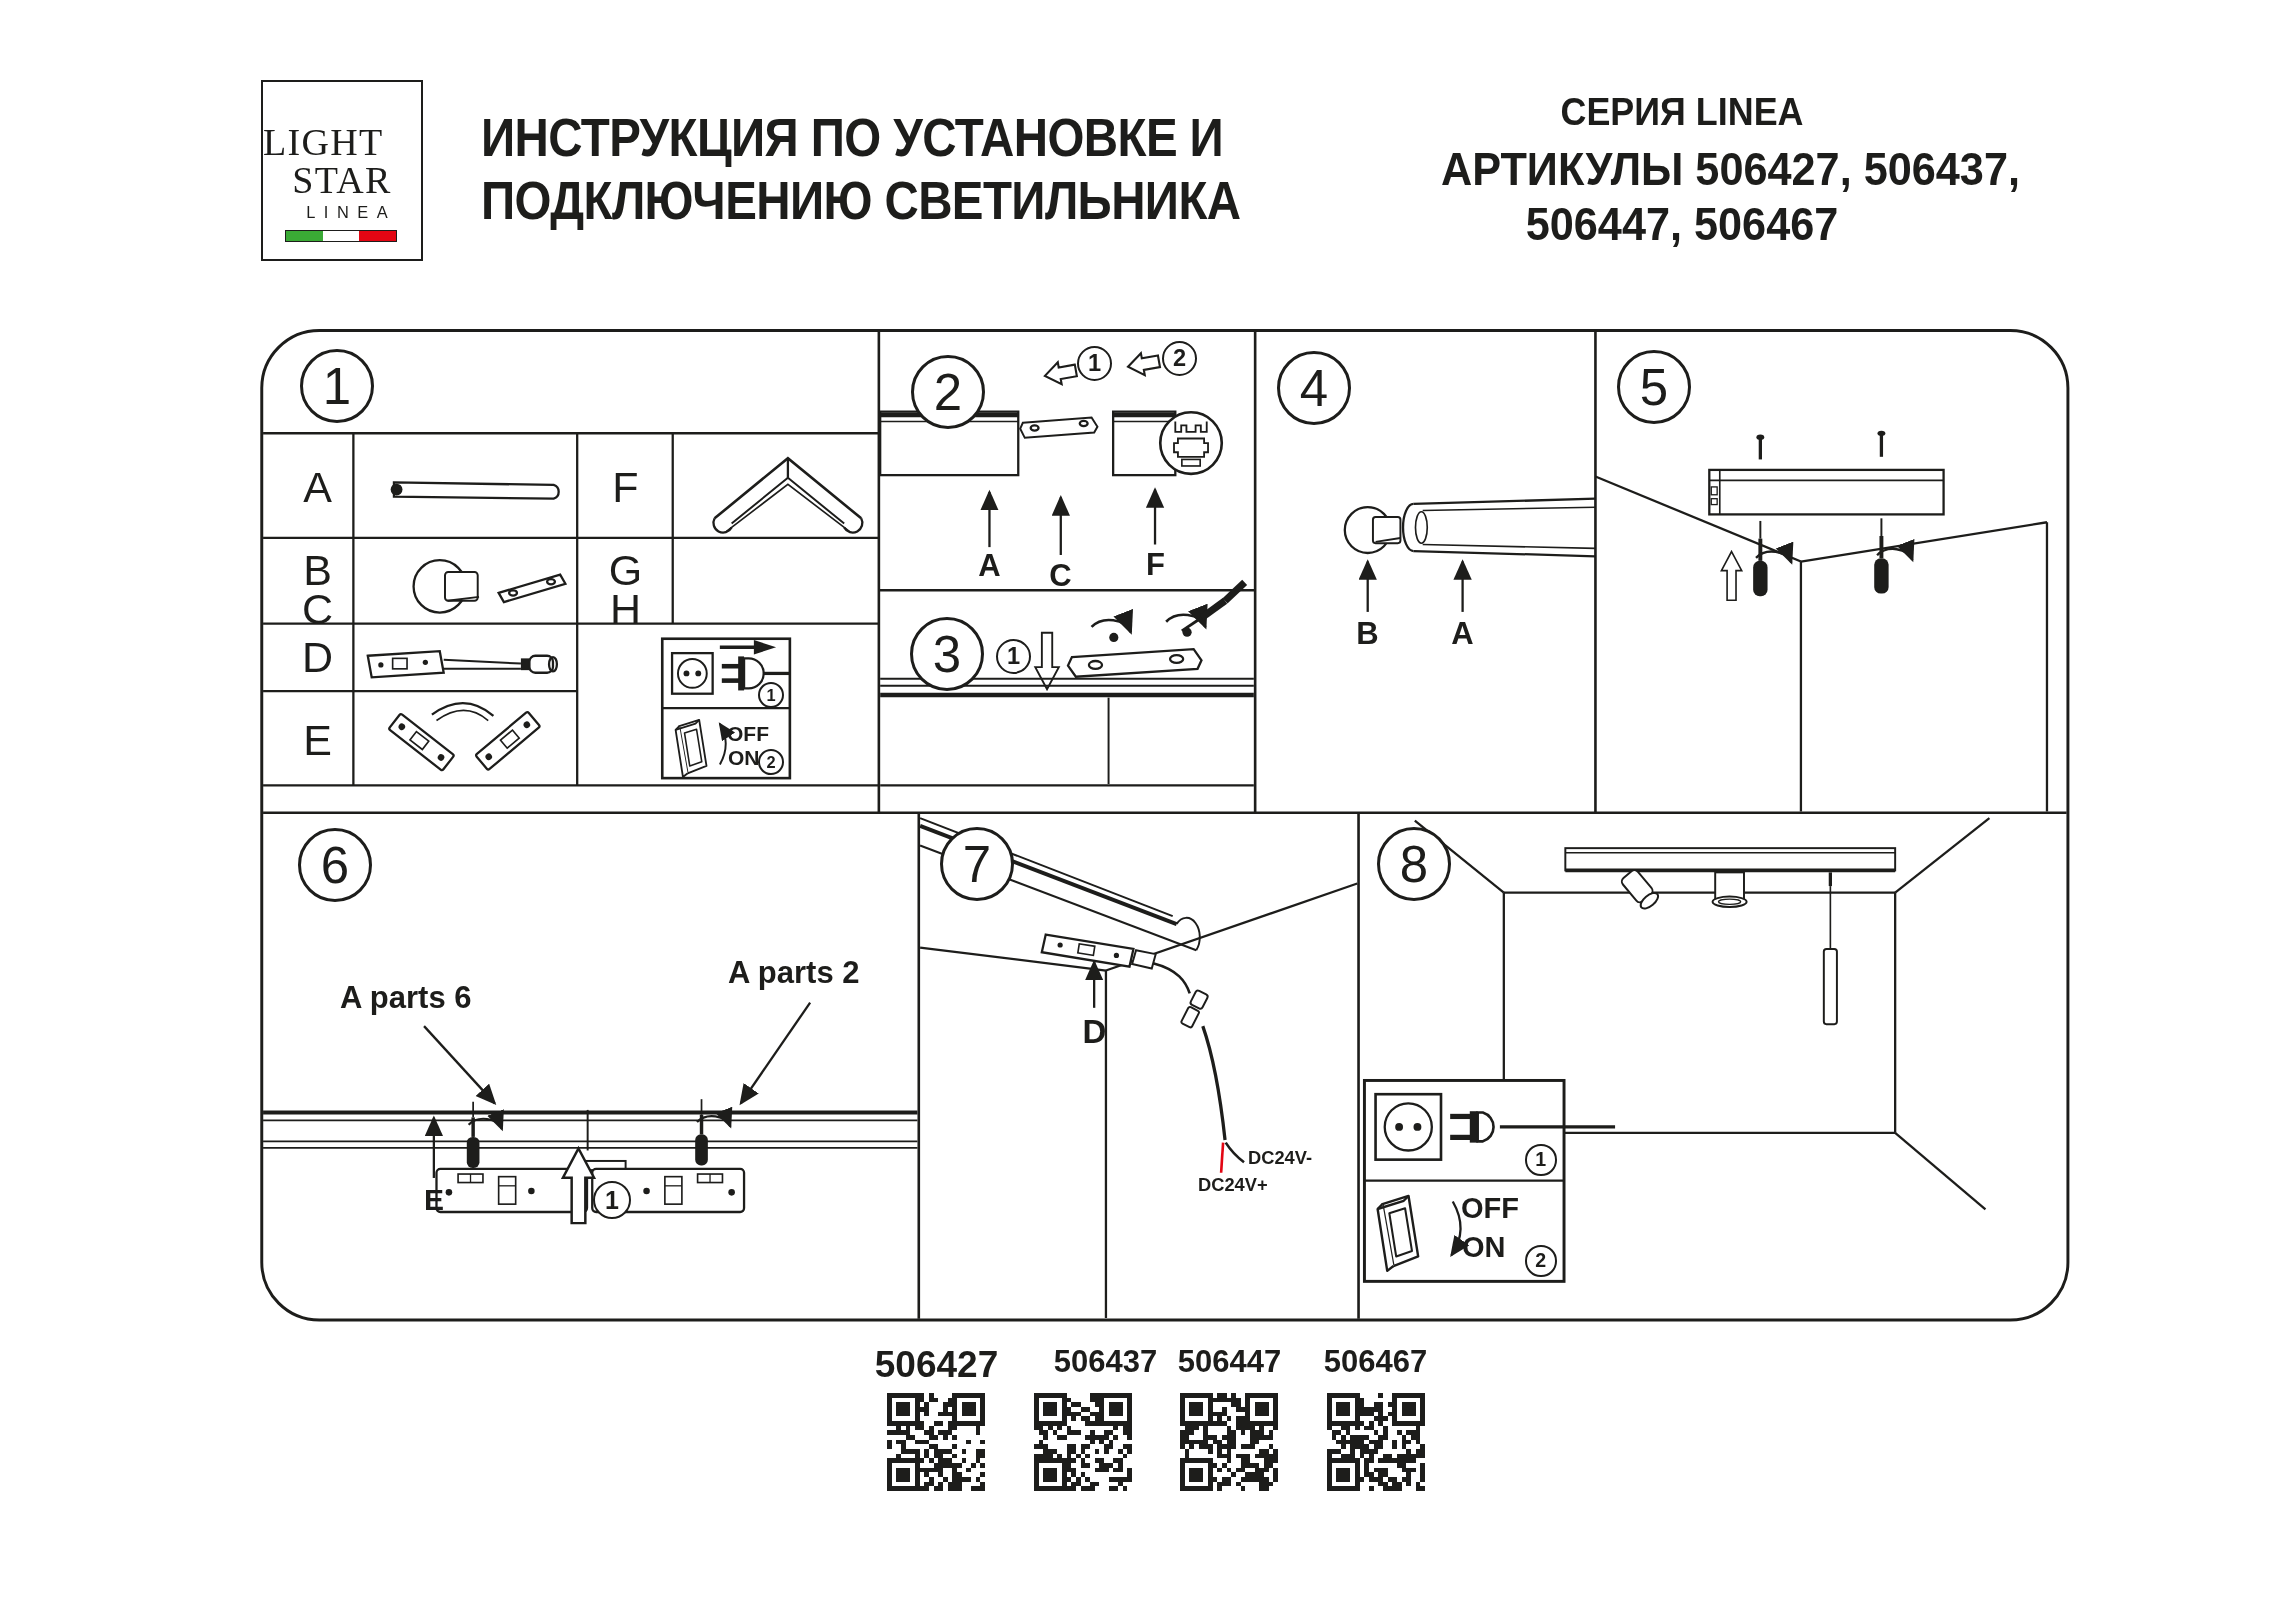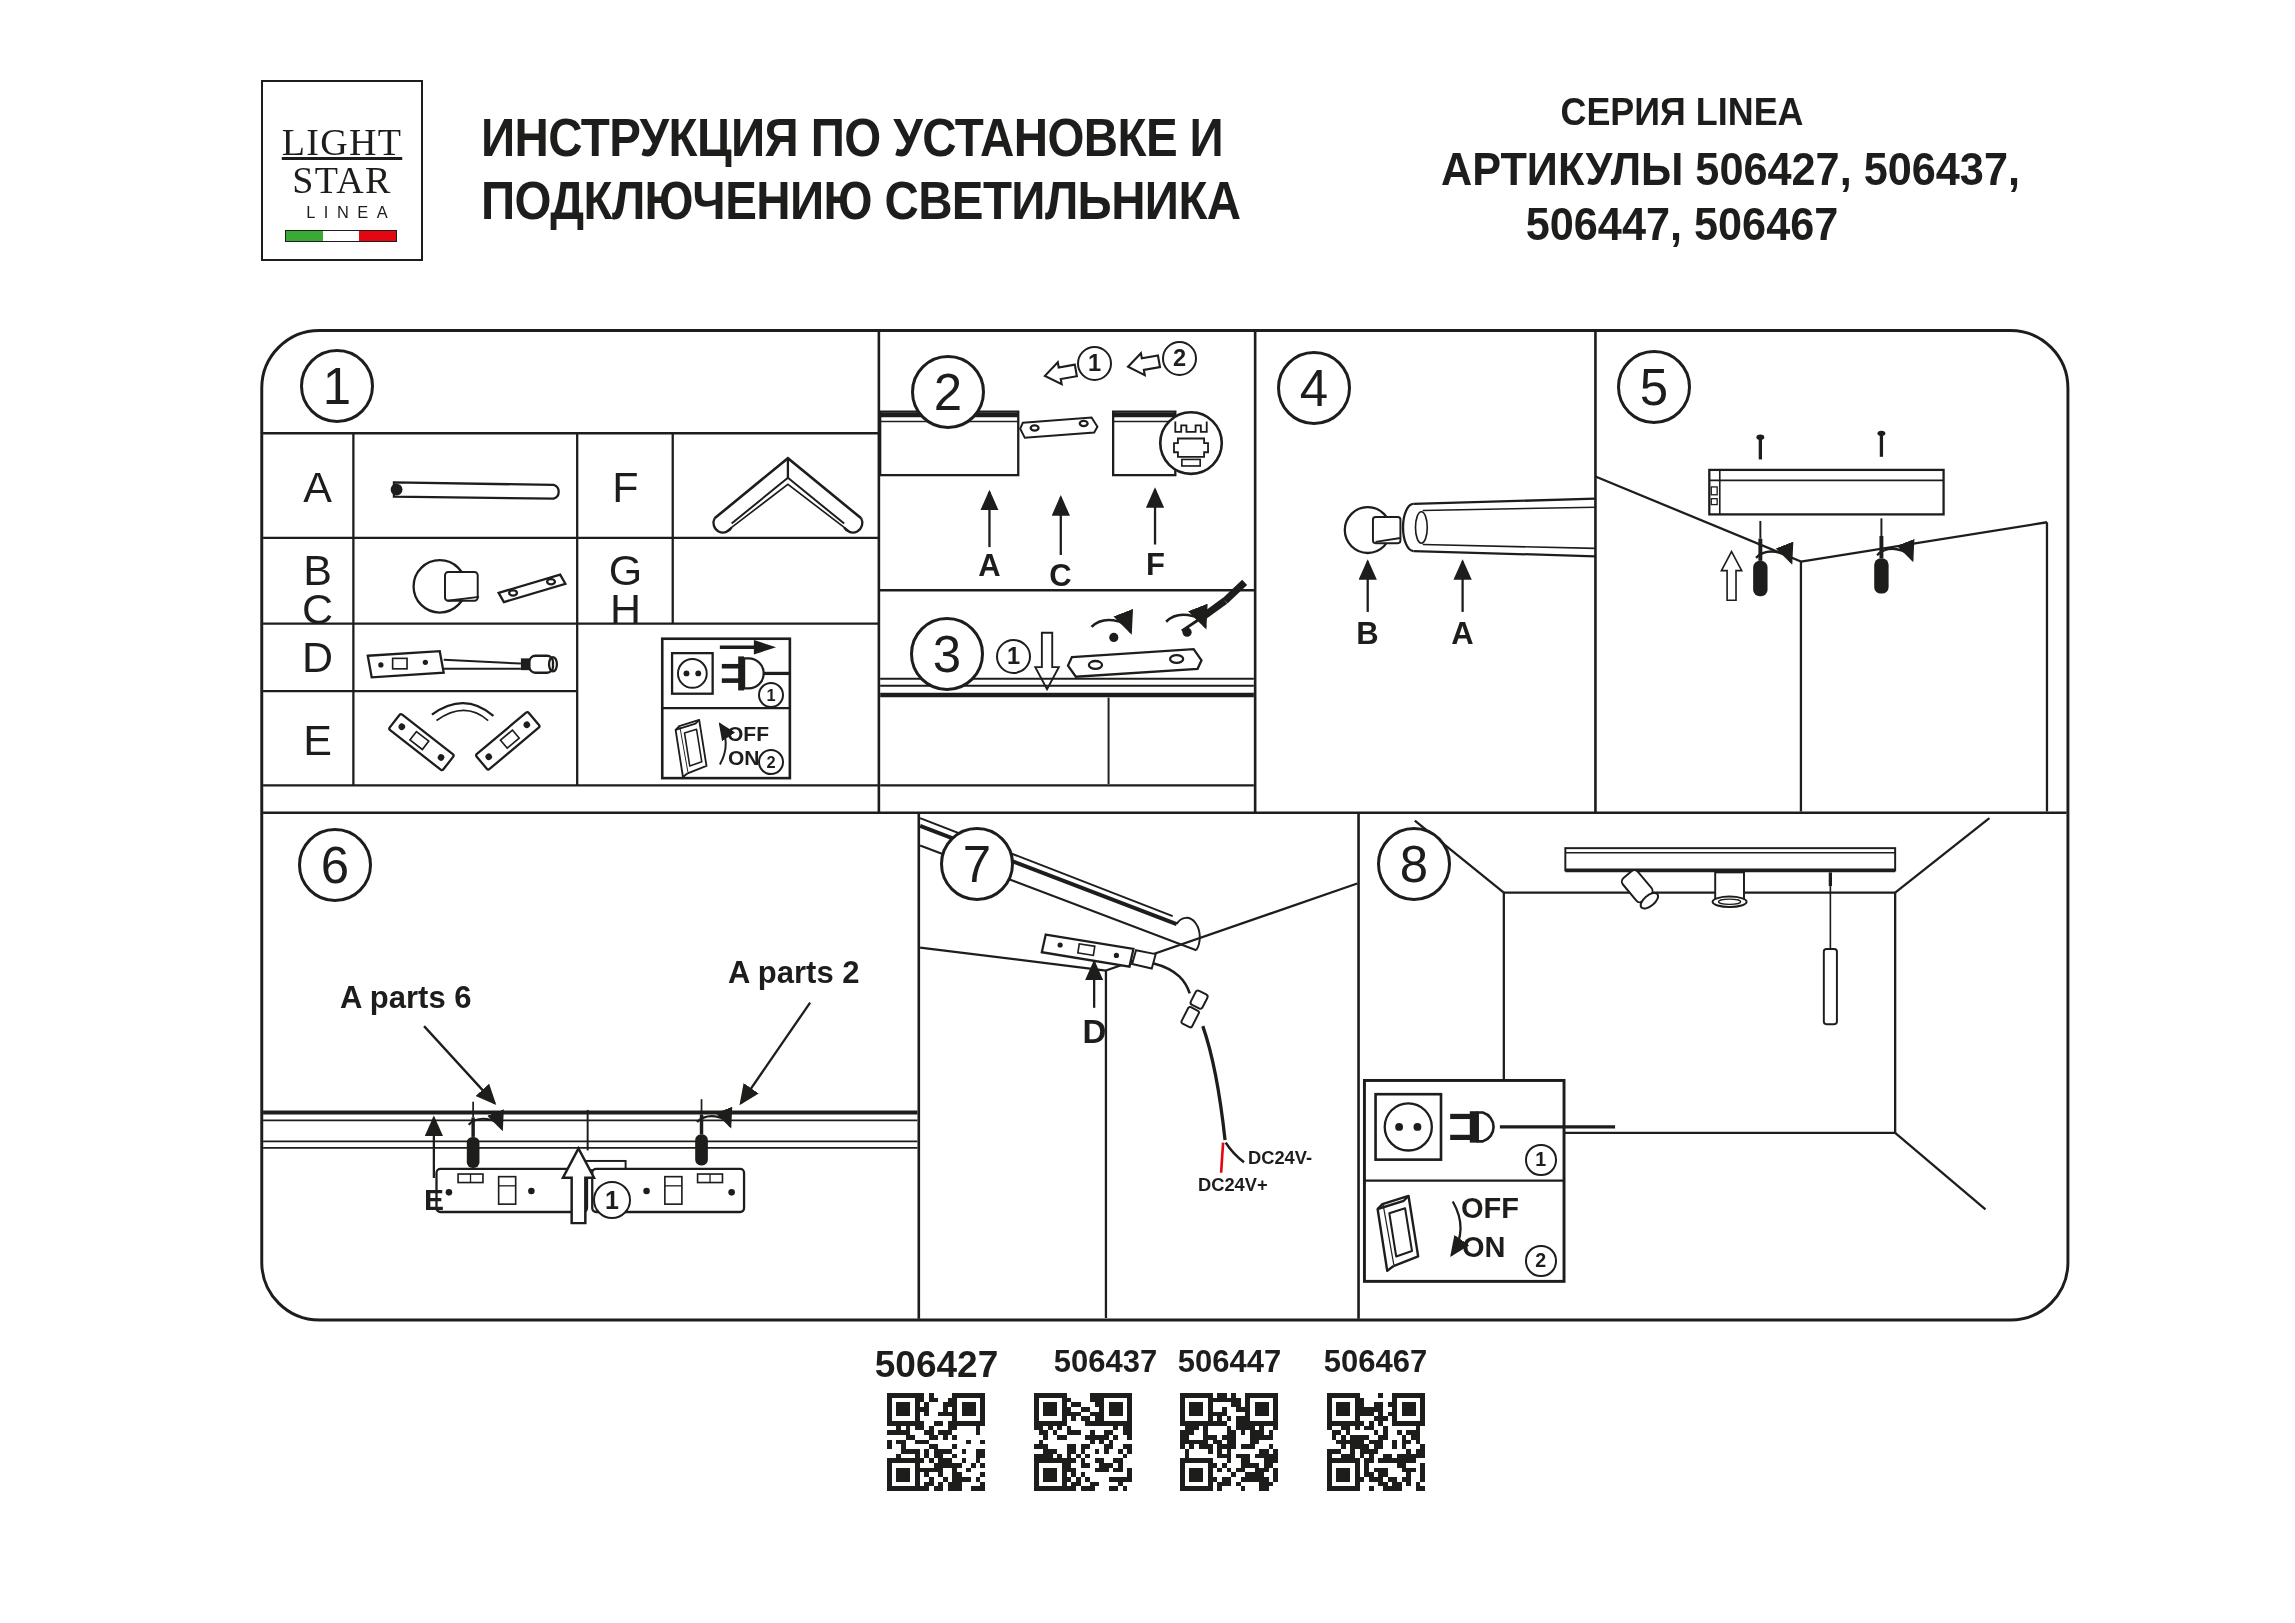--- a/index.html
+++ b/index.html
@@ -323,21 +323,21 @@
           <g transform="translate(2144,1880) scale(1.05)">
               <use href="#rocker"></use>
             </g>
           <path d="M2220,1836 C2236,1864 2236,1892 2218,1918" stroke-width="3.5" marker-end="url(#ah)"></path>
         </g>
       </g>
     </g>
   </svg>
 
   <div style="position:absolute;left:261px;top:80px;width:158px;height:177px;border:2px solid #1d1d1b;background:#fff;">
-    <div class="t ser" style="left:0;top:41px;width:158px;text-align:center;font-size:38px;letter-spacing:1.3px;text-decoration:underline;">LIGHT</div>
+    <div class="t ser" style="left:0;top:41px;width:158px;text-align:left;font-size:38px;letter-spacing:1.3px;">LIGHT</div>
     <div class="t ser" style="left:0;top:79px;width:158px;text-align:center;font-size:38px;letter-spacing:1.3px;">STAR</div>
     <div class="t" style="left:9.2px;top:122px;width:158px;text-align:center;font-size:16.4px;font-weight:400;letter-spacing:8.5px;">LINEA</div>
     <div class="flag" style="left:22px;top:148px;width:110px;height:9.8px;">
       <span style="background:#3aaa35;"></span>
         <span style="background:#ffffff;"></span>
         <span style="background:#e30613;"></span>
     </div>
   </div>
 
   <div style="position:absolute;left:481px;top:110px;transform:scaleX(0.88);transform-origin:left top;">

